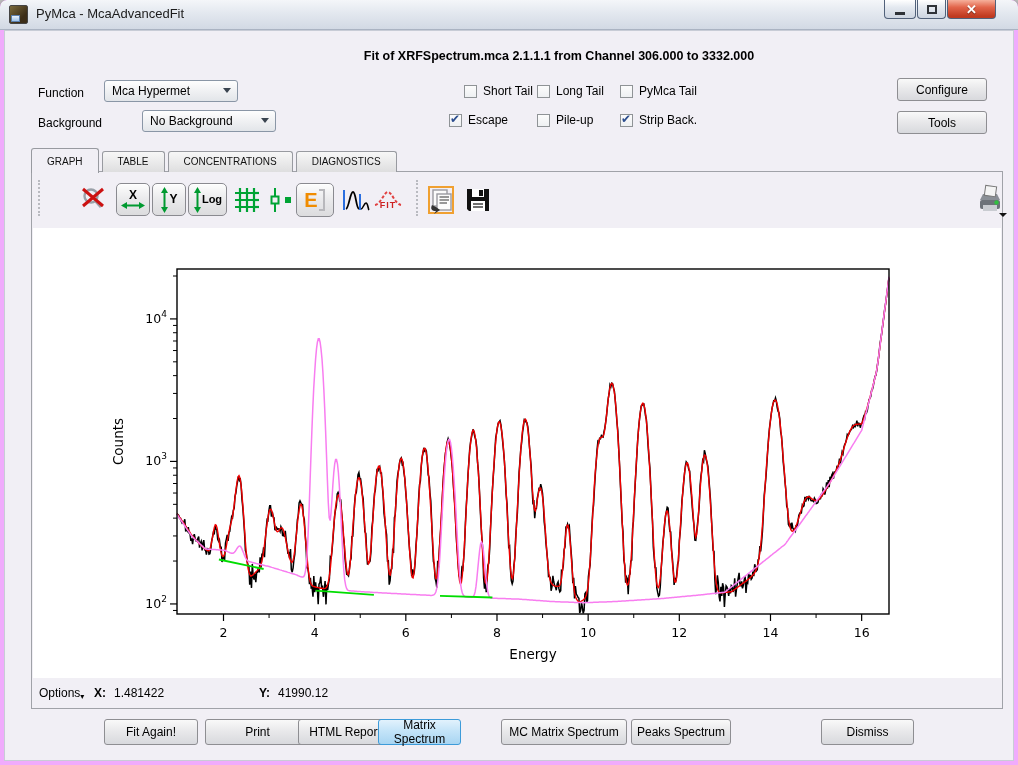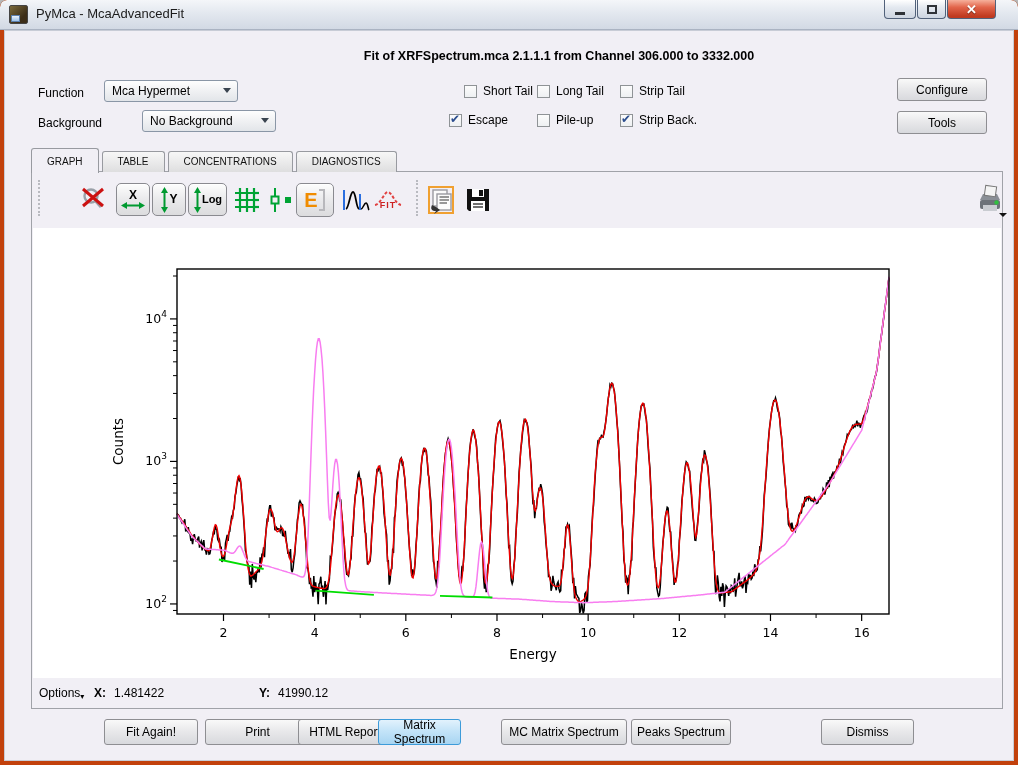--- a/index.html
+++ b/index.html
@@ -1,17 +1,17 @@
 <!DOCTYPE html>
 <html><head>
 <meta charset="utf-8">
 <style>
   html,body{margin:0;padding:0;background:#c8c8c8;font-family:"Liberation Sans",sans-serif;}
   *{box-sizing:border-box;}
-  .window{position:relative;width:1018px;height:765px;background:#c2410c;border-radius:7px 7px 0 0;overflow:hidden;box-shadow:0 2px 8px rgba(0,0,0,.5);}
+  .window{position:relative;width:1018px;height:765px;background:#f0abfc;border-radius:7px 7px 0 0;overflow:hidden;box-shadow:0 2px 8px rgba(0,0,0,.5);}
   .titlebar{position:absolute;left:0;top:0;width:100%;height:30px;background:linear-gradient(#f4f6f9,#e3e8ef 45%,#d2d9e4);border-bottom:1px solid #aab3c2;border-radius:7px 7px 0 0;}
   .app-icon{position:absolute;left:9px;top:5px;width:19px;height:19px;background:linear-gradient(135deg,#7a6a3c,#3c2e18 70%);border:1px solid #444;border-radius:2px;}
   .app-icon i{position:absolute;left:1px;bottom:1px;width:9px;height:7px;background:linear-gradient(#eaf2fb,#9ec2e8);border:1px solid #5a7fae;}
   .title-text{position:absolute;left:36px;top:6px;font-size:13px;color:#1c1c1c;}
   .wcontrols{position:absolute;left:884px;top:0;display:flex;}
   .wbtn{height:19px;border:1px solid #51617a;border-top:none;background:linear-gradient(#ffffff,#e4e9f0 40%,#cdd5e1);border-radius:0 0 4px 4px;margin-right:1px;display:flex;align-items:center;justify-content:center;}
   .wbtn.min{width:32px;} .wbtn.max{width:29px;} 
   .wbtn.close{width:49px;background:linear-gradient(#f6b09b,#e2654b 40%,#c03a20 90%);}
   .glyph-min{width:10px;height:3px;background:#2e3238;margin-top:8px;}
   .glyph-max{width:10px;height:9px;border:2px solid #2e3238;background:transparent;}
@@ -88,21 +88,21 @@
     <label class="cb" style="left:444px;top:53px;padding-left:15px;">
       <span class="cb-box"></span>
       <span class="cb-label">Short Tail</span>
     </label>
     <label class="cb" style="left:532px;top:53px;">
       <span class="cb-box"></span>
       <span class="cb-label">Long Tail</span>
     </label>
     <label class="cb" style="left:615px;top:53px;">
       <span class="cb-box"></span>
-      <span class="cb-label">Strip Tail</span>
+      <span class="cb-label">PyMca Tail</span>
     </label>
     <label class="cb" style="left:444px;top:82px;">
       <span class="cb-box checked"></span>
       <span class="cb-label">Escape</span>
     </label>
     <label class="cb" style="left:532px;top:82px;">
       <span class="cb-box"></span>
       <span class="cb-label">Pile-up</span>
     </label>
     <label class="cb" style="left:615px;top:82px;">

